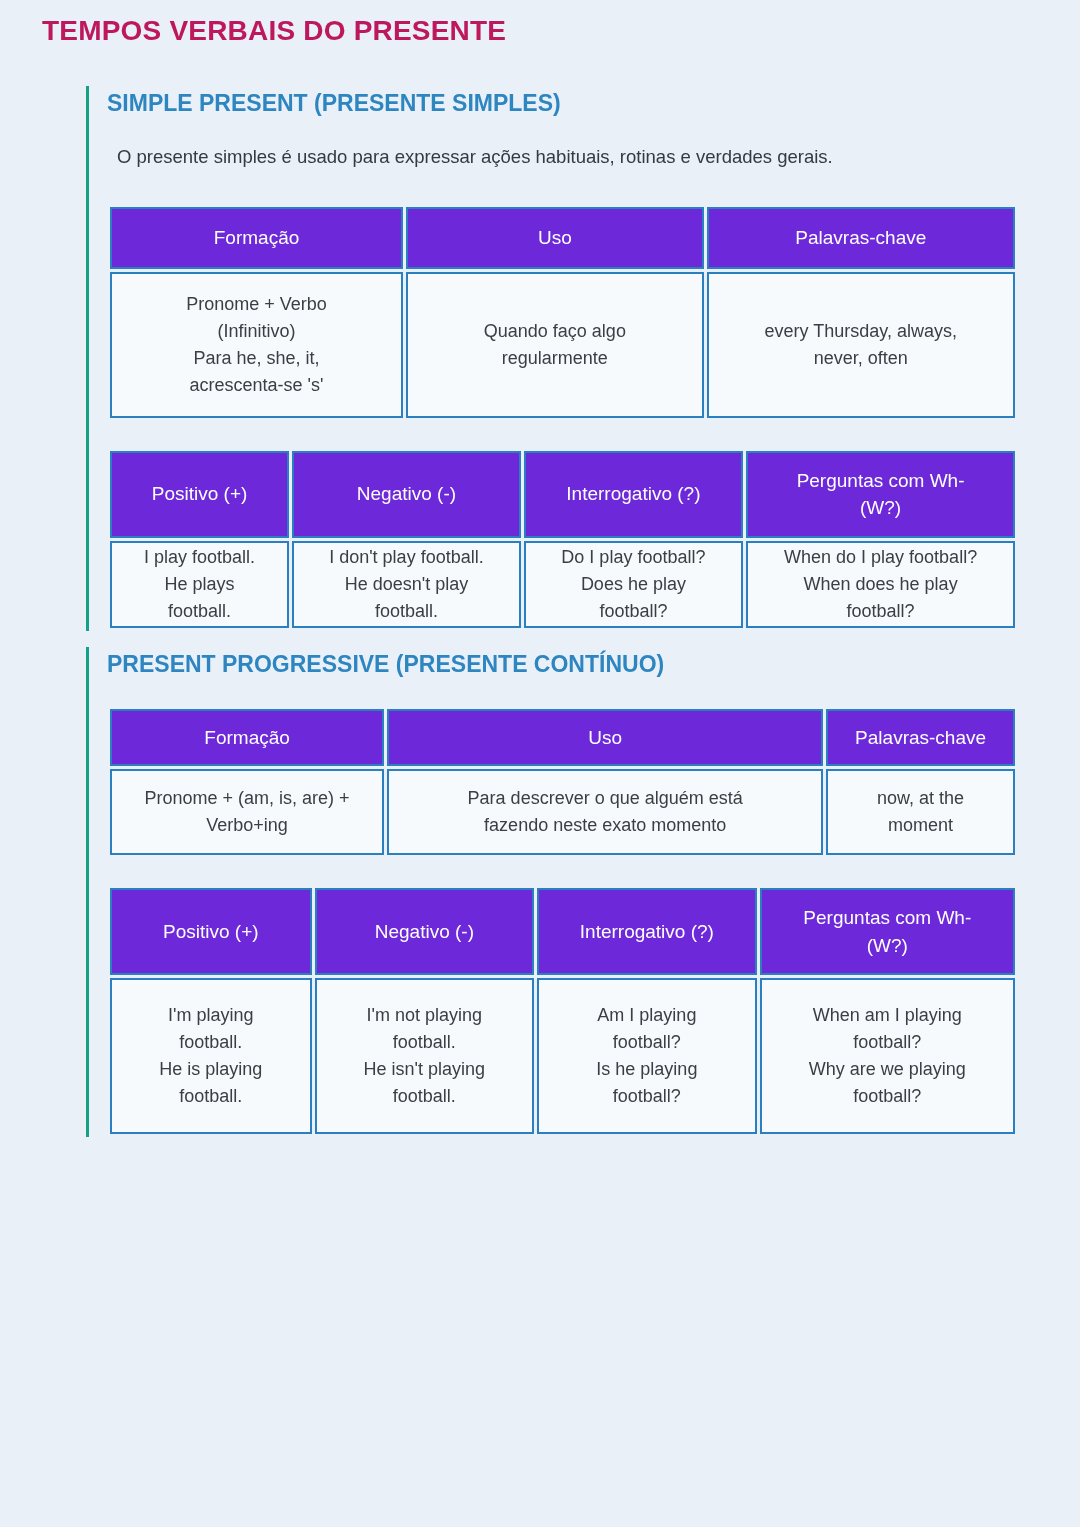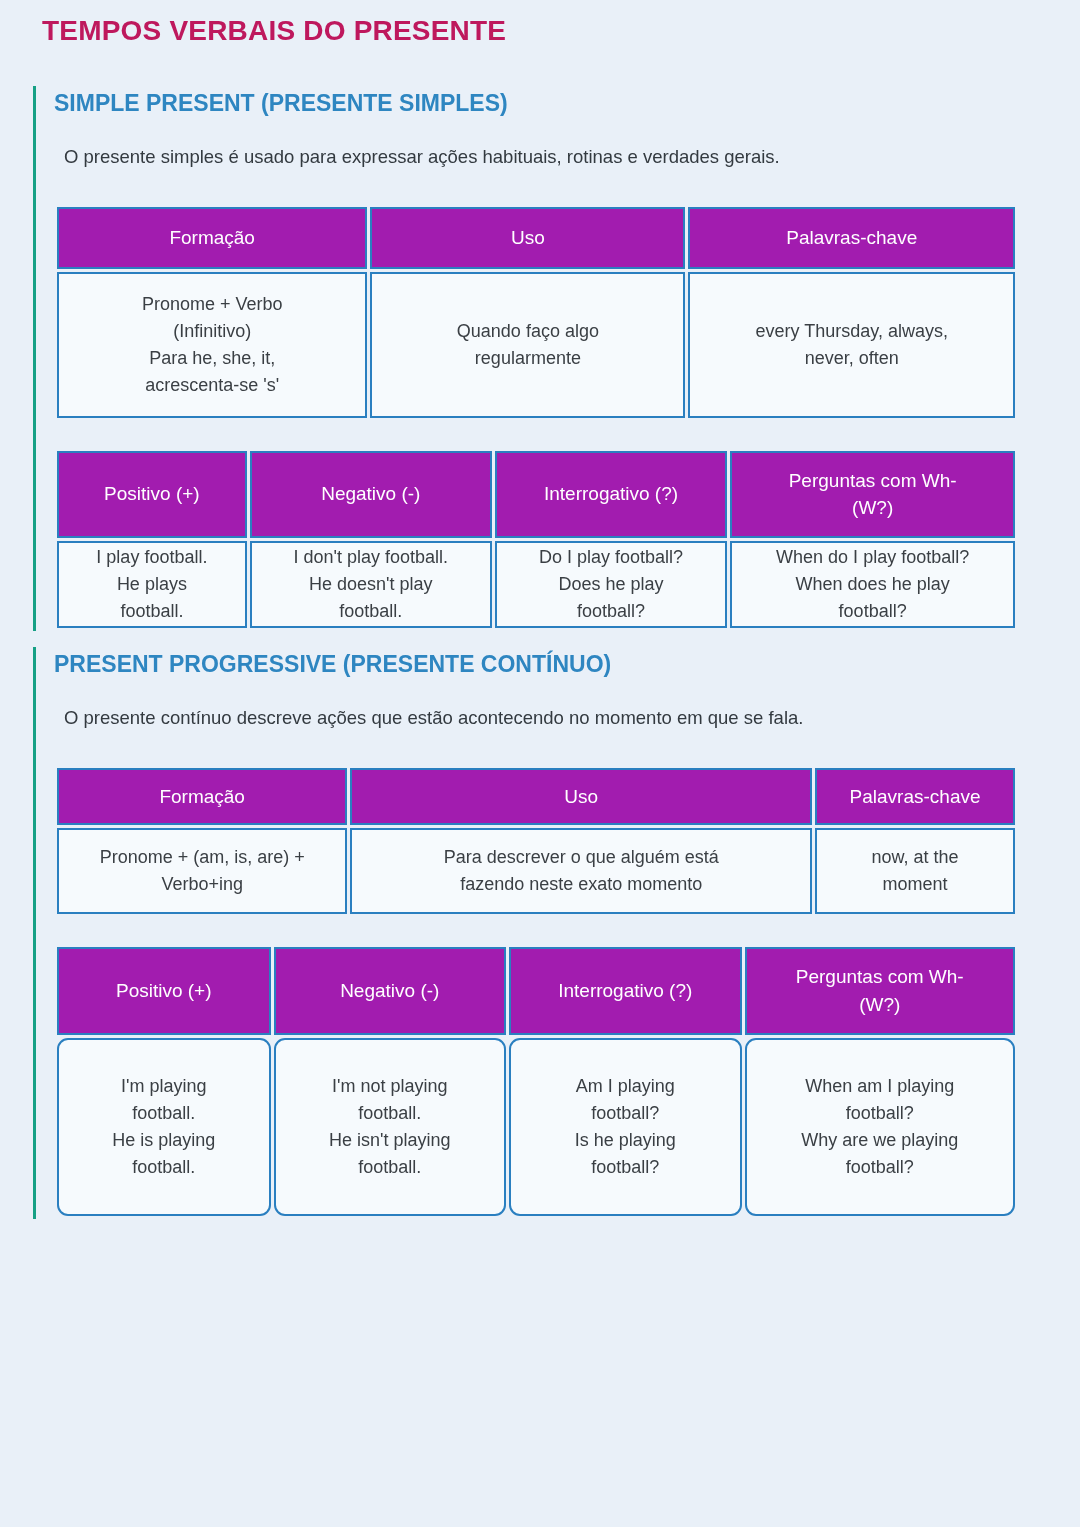--- a/index.html
+++ b/index.html
@@ -15,21 +15,21 @@
   }
   h1.page-title {
     color: #be185d;
     font-size: 28px;
     font-weight: 600;
     letter-spacing: 0.2px;
     margin: 0;
     padding: 15px 0 0 42px;
   }
   section.tense-section {
-    margin: 39px 62px 16px 33px;
+    margin: 39px 62px 16px 86px;
     border-left: 3px solid #16a085;
     padding-left: 18px;
   }
   section.tense-section + section.tense-section {
     margin-top: 14px;
   }
   h2.section-heading {
     color: #2e86c1;
     font-size: 23px;
     font-weight: 600;
@@ -42,21 +42,21 @@
     margin: 0 0 36px 10px;
     line-height: 1.25;
   }
   table.grammar-table {
     width: 100%;
     border-collapse: separate;
     border-spacing: 3px;
     table-layout: fixed;
   }
   table.grammar-table th {
-    background: #a21caf;
+    background: #6d28d9;
     border: 2px solid #2a7fc0;
     color: #ffffff;
     font-weight: 400;
     font-size: 19px;
     text-align: center;
     vertical-align: middle;
     white-space: pre-line;
     line-height: 1.45;
   }
   table.grammar-table td {
@@ -70,21 +70,21 @@
     line-height: 1.5;
   }
   
   table.info-1 th    { padding: 15px 8px; }
   table.info-1 td    { padding: 17px 22px; }
   table.forms-1 th   { padding: 14px 8px; }
   table.forms-1 td   { padding: 1px 8px; }
   table.info-2 th    { padding: 13px 8px; }
   table.info-2 td    { padding: 14px 10px; }
   table.forms-2 th   { padding: 14px 8px; }
-  table.forms-2 td   { padding: 33px 8px; border-radius: 11px; }
+  table.forms-2 td   { padding: 22px 8px; }
   table.forms-table  { margin-top: 27px; }
   table.info-table   { margin-top: 0; }
 </style>
 </head>
 <body>
 
 <main>
 
   <h1 class="page-title">TEMPOS VERBAIS DO PRESENTE</h1>
 
@@ -149,21 +149,20 @@
           <td>When do I play football?
 When does he play
 football?</td>
         </tr>
       </tbody>
     </table>
   </section>
 
   <section class="tense-section">
     <h2 class="section-heading">PRESENT PROGRESSIVE (PRESENTE CONTÍNUO)</h2>
-    <p class="section-desc">O presente contínuo descreve ações que estão acontecendo no momento em que se fala.</p>
 
     <table class="grammar-table info-table info-2">
       <colgroup>
         <col style="width:30.5%">
           <col style="width:48.5%">
           <col style="width:21%">
       </colgroup>
       <thead>
         <tr>
           <th>Formação</th>

